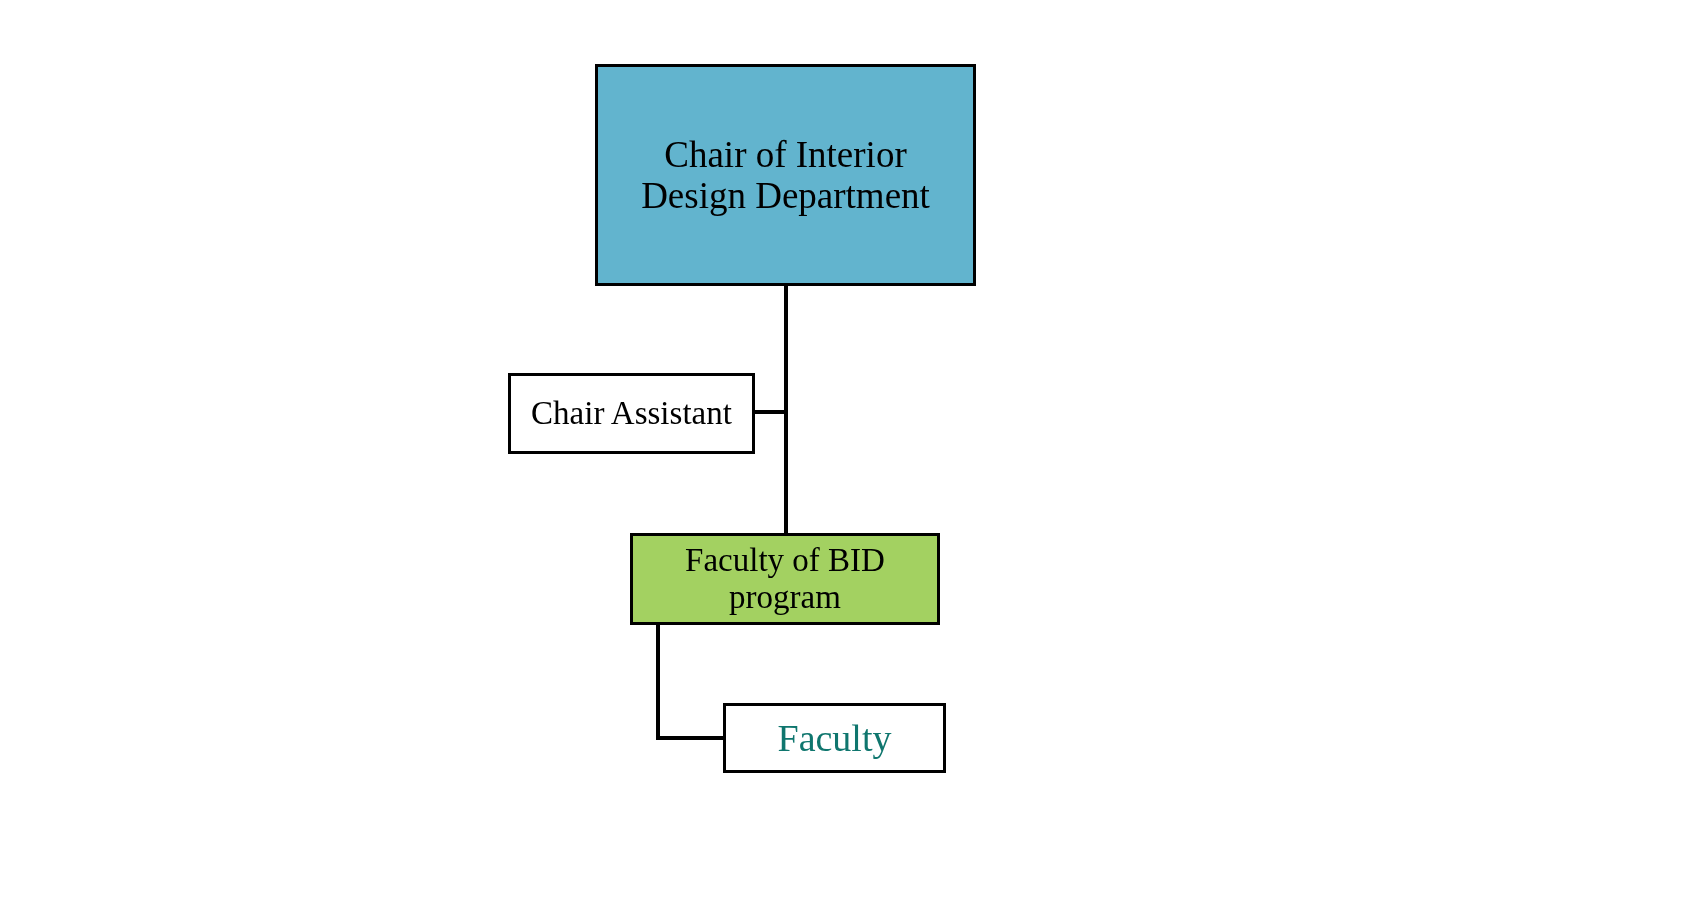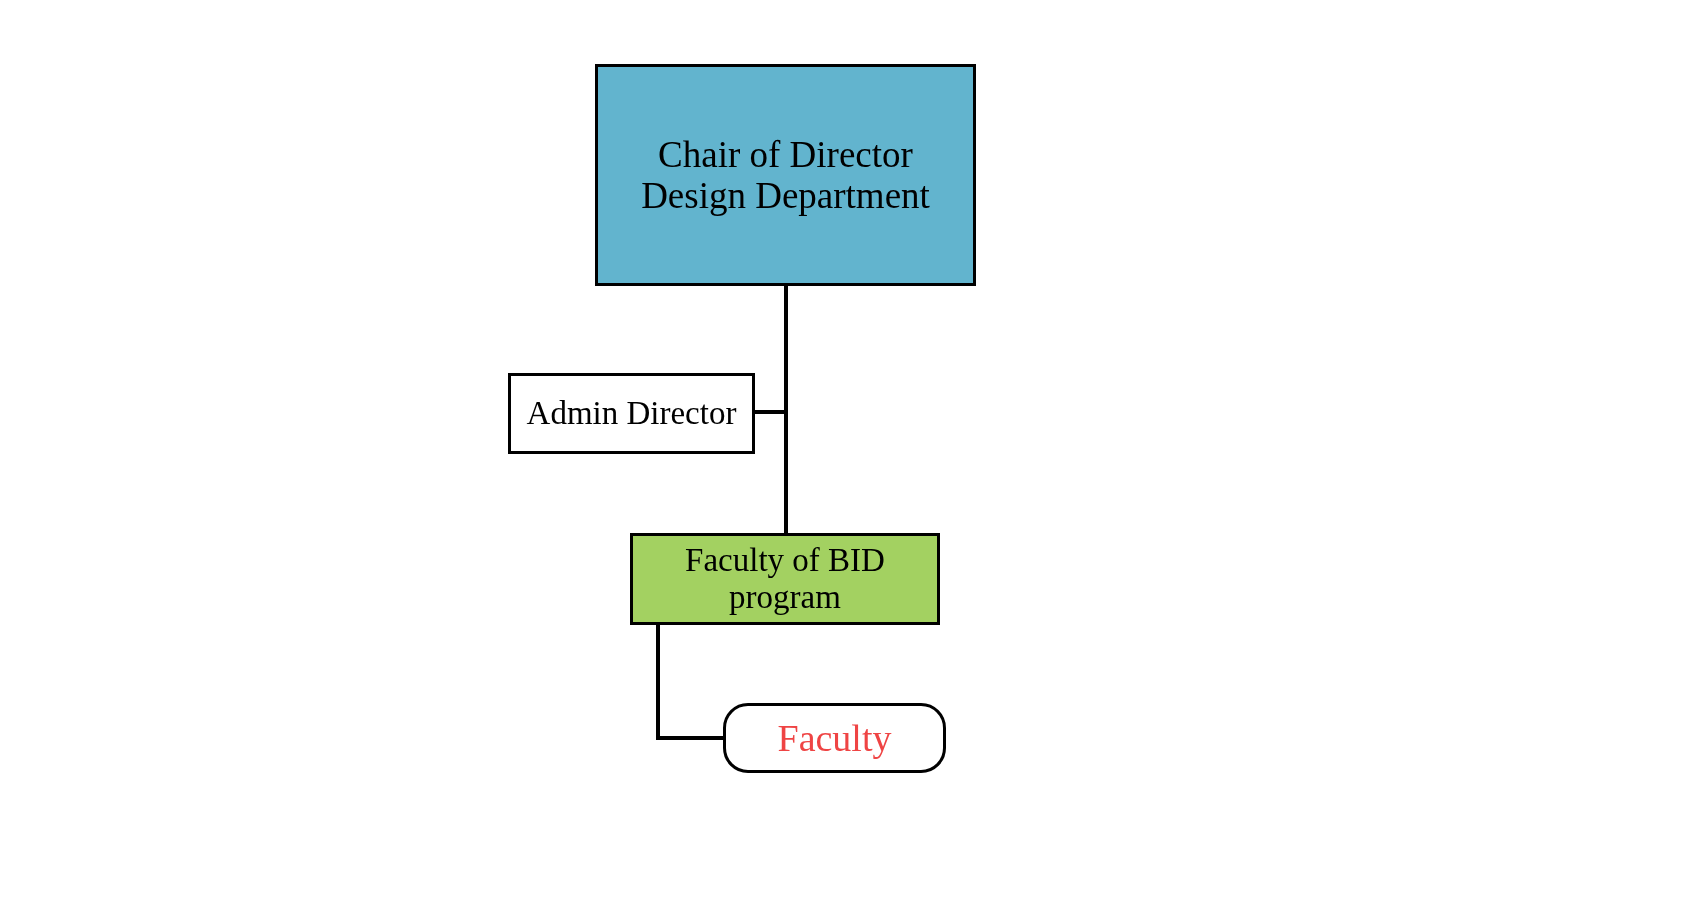--- a/index.html
+++ b/index.html
@@ -86,30 +86,30 @@
   <svg class="connector-layer" viewBox="0 0 1690 924" width="1690" height="924" xmlns="http://www.w3.org/2000/svg">
 
     <line x1="786" y1="286" x2="786" y2="534" stroke="#000000" stroke-width="4"></line>
 
     <line x1="755" y1="412" x2="788" y2="412" stroke="#000000" stroke-width="4"></line>
 
     <polyline points="658,624 658,738 725,738" fill="none" stroke="#000000" stroke-width="4" stroke-linejoin="miter" stroke-linecap="butt"></polyline>
   </svg>
 
   <div class="node" id="node-chair" style="background: rgb(98, 180, 206); border-color: rgb(0, 0, 0); color: rgb(0, 0, 0);">
-    <span class="node-label">Chair of Director
+    <span class="node-label">Chair of Interior
 Design Department</span>
   </div>
 
   <div class="node" id="node-admin" style="background: rgb(255, 255, 255); border-color: rgb(0, 0, 0); color: rgb(0, 0, 0);">
-    <span class="node-label">Admin Director</span>
+    <span class="node-label">Chair Assistant</span>
   </div>
 
   <div class="node" id="node-director" style="background: rgb(163, 209, 97); border-color: rgb(0, 0, 0); color: rgb(0, 0, 0);">
     <span class="node-label">Faculty of BID
 program</span>
   </div>
 
-  <div class="node" id="node-faculty" style="background: rgb(255, 255, 255); border-color: rgb(0, 0, 0); color: #ef4444; border-radius: 25px;">
+  <div class="node" id="node-faculty" style="background: rgb(255, 255, 255); border-color: rgb(0, 0, 0); color: #0f766e;">
     <span class="node-label">Faculty</span>
   </div>
 
 </div>
 
 </body></html>

